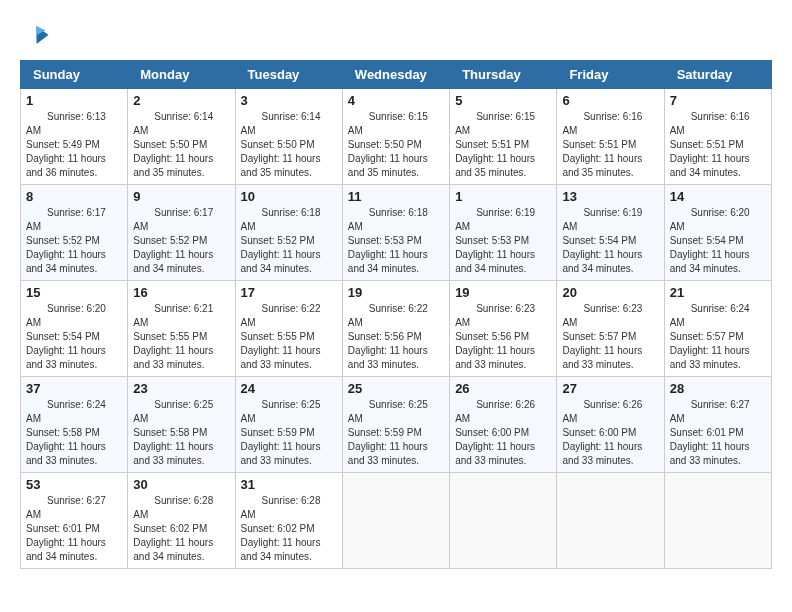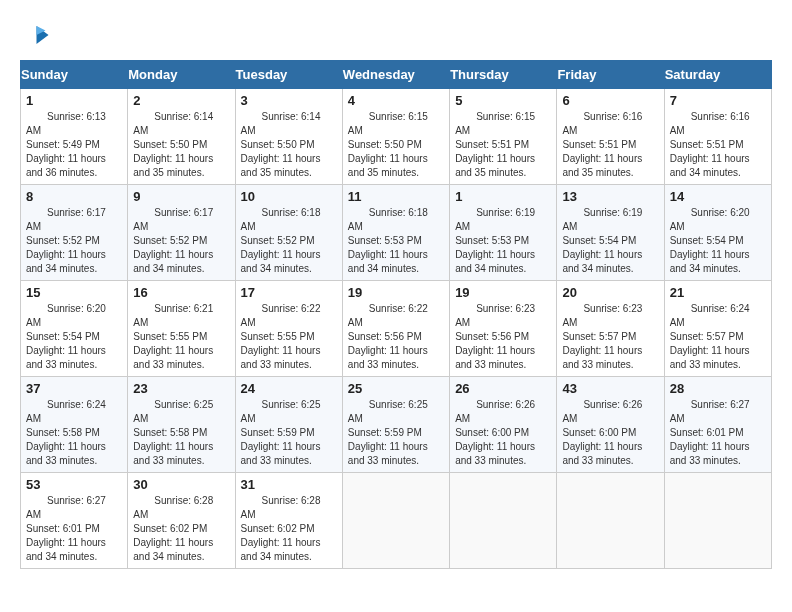--- a/index.html
+++ b/index.html
@@ -45,21 +45,21 @@
       color: #555;
     }
     .calendar-table {
       width: 100%;
       border-collapse: collapse;
       font-size: 11px;
     }
     .calendar-table th {
       background-color: #2e6da4;
       color: #fff;
-      padding: 6px 0;
+      padding: 6px 12px;
       text-align: left;
       font-size: 13px;
       font-weight: bold;
       border: 1px solid #2e6da4;
     }
     .calendar-table td {
       border: 1px solid #ccc;
       vertical-align: top;
       padding: 4px 5px;
       width: calc(100% / 7);
@@ -224,21 +224,21 @@
         </td>
         <td>
           <span class="day-number">25</span>
           <span class="day-info">Sunrise: 6:25 AM<br>Sunset: 5:59 PM<br>Daylight: 11 hours and 33 minutes.</span>
         </td>
         <td>
           <span class="day-number">26</span>
           <span class="day-info">Sunrise: 6:26 AM<br>Sunset: 6:00 PM<br>Daylight: 11 hours and 33 minutes.</span>
         </td>
         <td>
-          <span class="day-number">43</span>
+          <span class="day-number">27</span>
           <span class="day-info">Sunrise: 6:26 AM<br>Sunset: 6:00 PM<br>Daylight: 11 hours and 33 minutes.</span>
         </td>
         <td>
           <span class="day-number">28</span>
           <span class="day-info">Sunrise: 6:27 AM<br>Sunset: 6:01 PM<br>Daylight: 11 hours and 33 minutes.</span>
         </td>
       </tr>
       <tr>
         <td>
           <span class="day-number">53</span>

